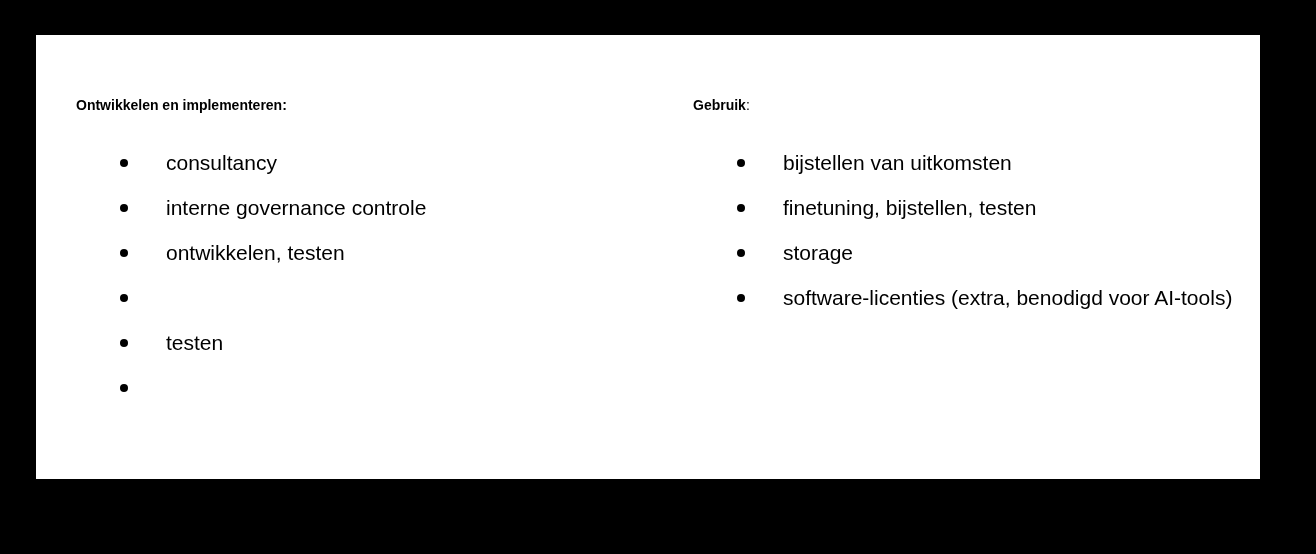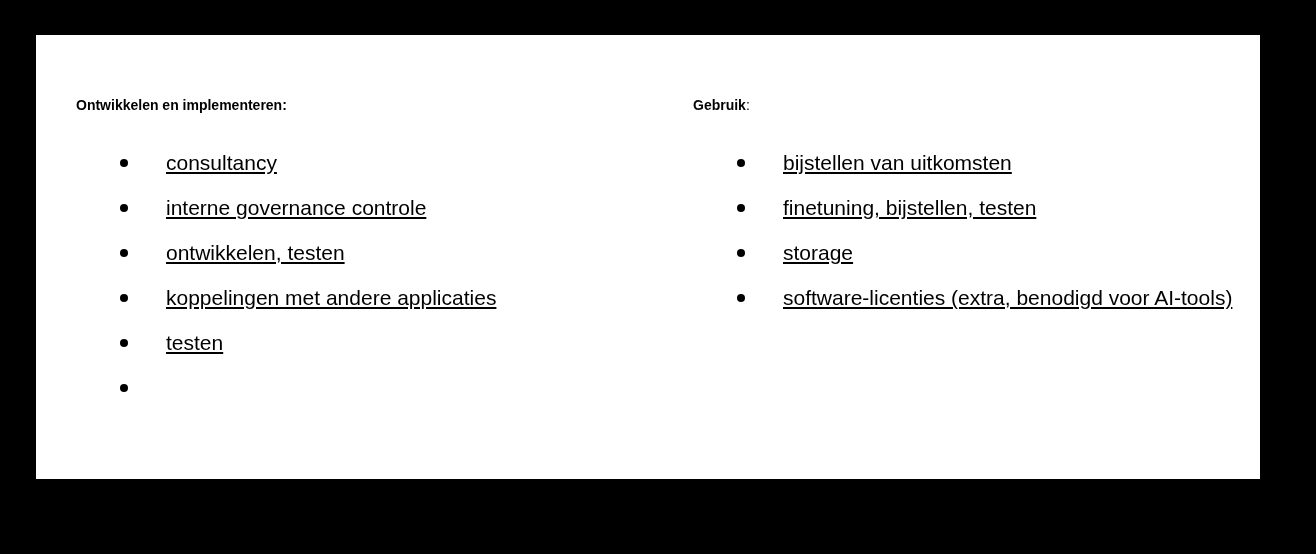--- a/index.html
+++ b/index.html
@@ -76,21 +76,20 @@
     position: absolute;
     left: 0;
     top: 19px;
     width: 8px;
     height: 8px;
     background: #000000;
     border-radius: 50%;
   }
   .bullet-text {
     display: block;
-    text-decoration: underline;
   }
 </style>
 </head>
 <body>
 
 <div class="slide-card">
   <div class="columns">
 
     <div class="column column-left">
       <div class="column-heading">Ontwikkelen en implementeren:</div>
@@ -102,21 +101,20 @@
         <li class="bullet-item">
           <span class="bullet-dot"></span>
           <span class="bullet-text">interne governance controle</span>
         </li>
         <li class="bullet-item">
           <span class="bullet-dot"></span>
           <span class="bullet-text">ontwikkelen, testen</span>
         </li>
         <li class="bullet-item">
           <span class="bullet-dot"></span>
-          <span class="bullet-text">koppelingen met andere applicaties</span>
         </li>
         <li class="bullet-item">
           <span class="bullet-dot"></span>
           <span class="bullet-text">testen</span>
         </li>
         <li class="bullet-item">
           <span class="bullet-dot"></span>
         </li>
       </ul>
     </div>

